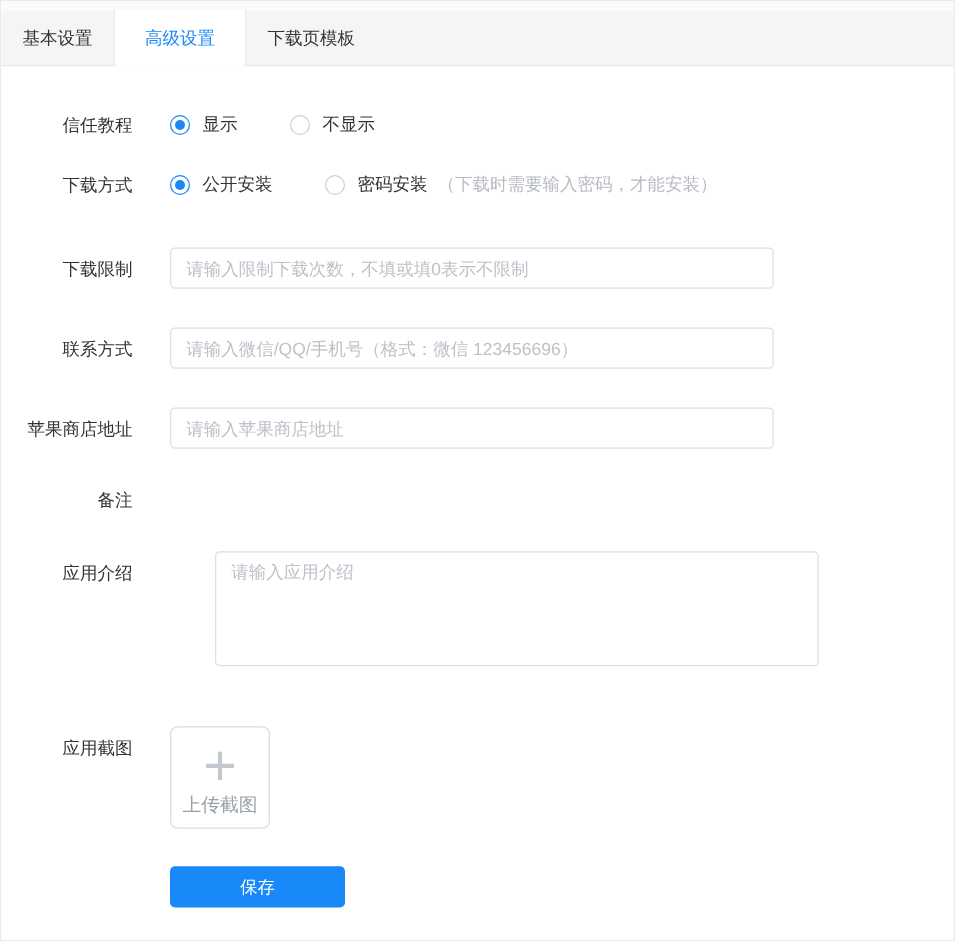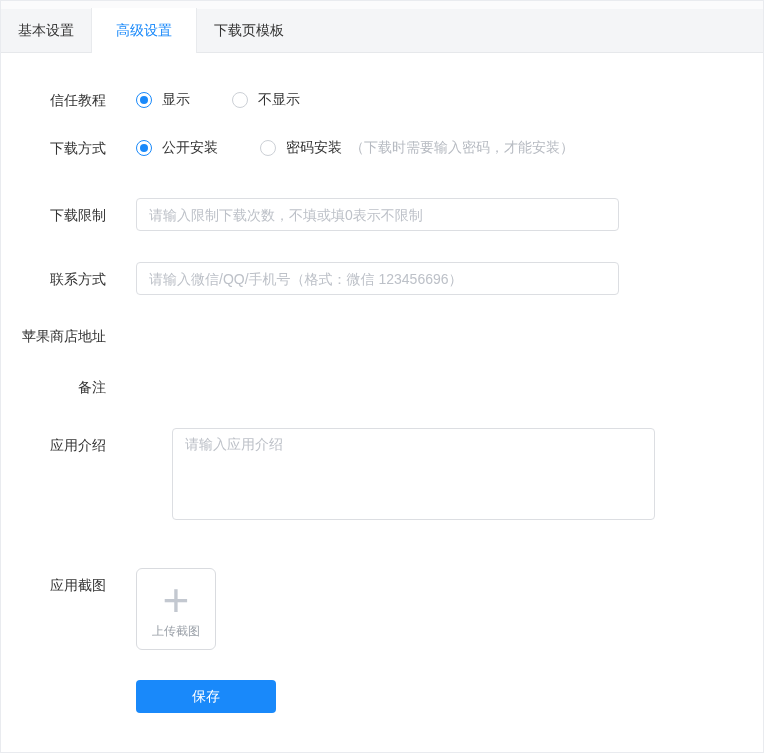--- a/index.html
+++ b/index.html
@@ -113,21 +113,21 @@
     justify-content: center;
     cursor: pointer;
   }
   .upload-plus {
     color: #c3c8d0;
     font-size: 46px;
     font-weight: 200;
     line-height: 44px;
     font-family: "Liberation Sans", sans-serif;
   }
-  .upload-text { color: #9aa0a8; font-size: 12px; margin-top: 1px; }
+  .upload-text { color: #9aa0a8; font-size: 15px; margin-top: 1px; }
   
   .btn-row { margin-bottom: 0; }
   .save-btn {
     width: 140px; height: 33px;
     background: #1989fa;
     color: #ffffff;
     font-size: 14px;
     font-family: Liberation Mono, monospace;
     border: none;
     border-radius: 4px;
@@ -185,20 +185,23 @@
 
     <div class="form-row">
       <div class="form-label">联系方式</div>
       <div class="form-field">
         <input class="text-input" type="text" placeholder="请输入微信/QQ/手机号（格式：微信 123456696）" style="">
       </div>
     </div>
 
     <div class="form-row">
       <div class="form-label">苹果商店地址</div>
+      <div class="form-field">
+        <input class="text-input" type="text" placeholder="请输入苹果商店地址" style="">
+      </div>
     </div>
 
     <div class="form-row">
       <div class="form-label">备注</div>
     </div>
 
     <div class="form-row top-align" style="margin-bottom:30px;gap:36px;">
       <div class="form-label">应用介绍</div>
       <div class="form-field">
         <textarea class="textarea" placeholder="请输入应用介绍" style=""></textarea>

